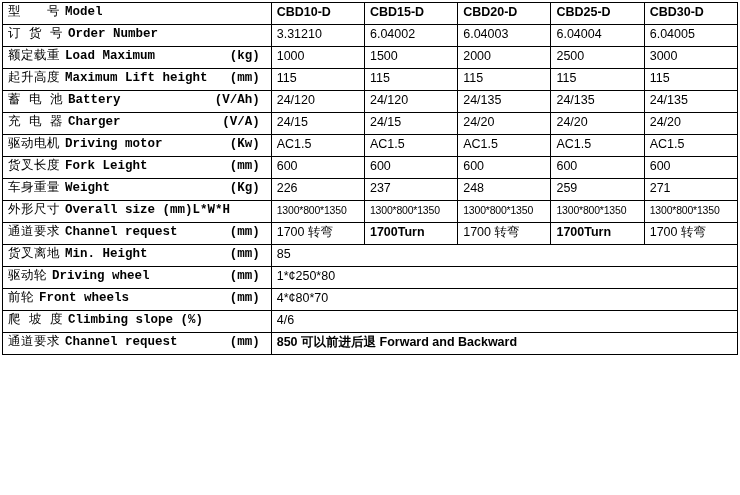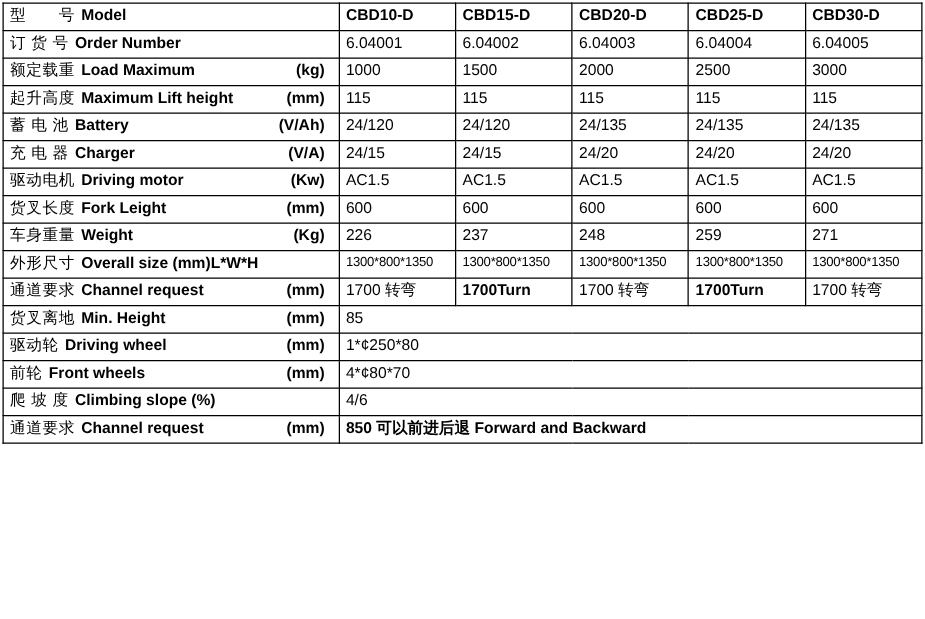--- a/index.html
+++ b/index.html
@@ -41,20 +41,21 @@
   col.c-val   { width: 93px; }
 
   .label-cell {
     padding-left: 4px;
     position: relative;
   }
   .label-inner {
     display: flex;
     align-items: center;
     width: 100%;
+    font-family: Liberation Mono, monospace;
   }
   .cn {
     letter-spacing: 0.5px;
   }
   .en {
     margin-left: 5px;
     font-weight: bold;
   }
   .en.plain {
     font-weight: bold;
@@ -110,21 +111,21 @@
       </tr>
 
       <tr>
         <td class="label-cell">
           <div class="label-inner">
             <span class="cn">订 货 号</span>
             <span class="en">Order Number</span>
             <span class="unit"></span>
           </div>
         </td>
-        <td class="val">6.04001</td>
+        <td class="val">3.31210</td>
         <td class="val">6.04002</td>
         <td class="val">6.04003</td>
         <td class="val">6.04004</td>
         <td class="val">6.04005</td>
       </tr>
 
       <tr>
         <td class="label-cell">
           <div class="label-inner">
             <span class="cn">额定载重</span>

